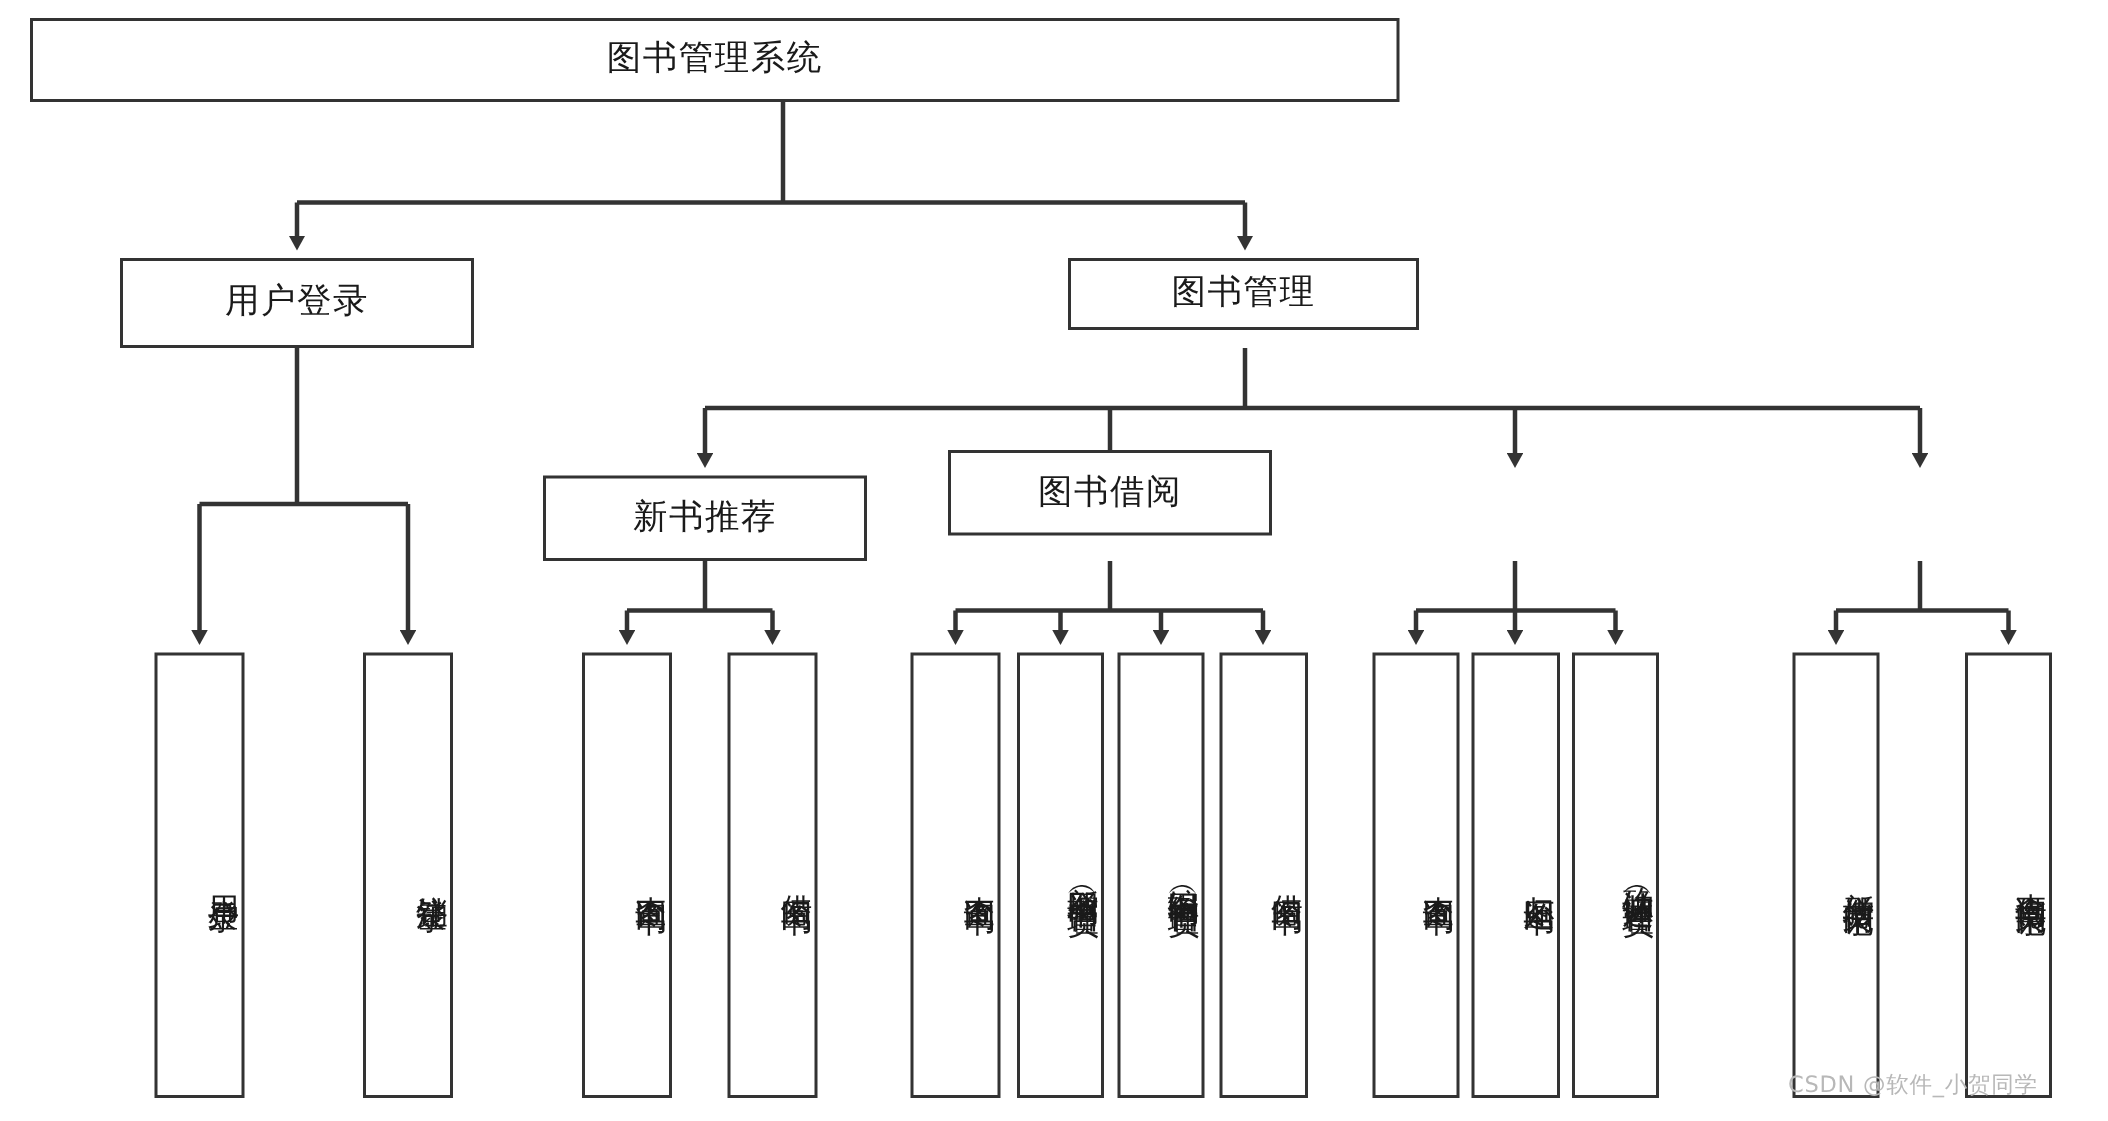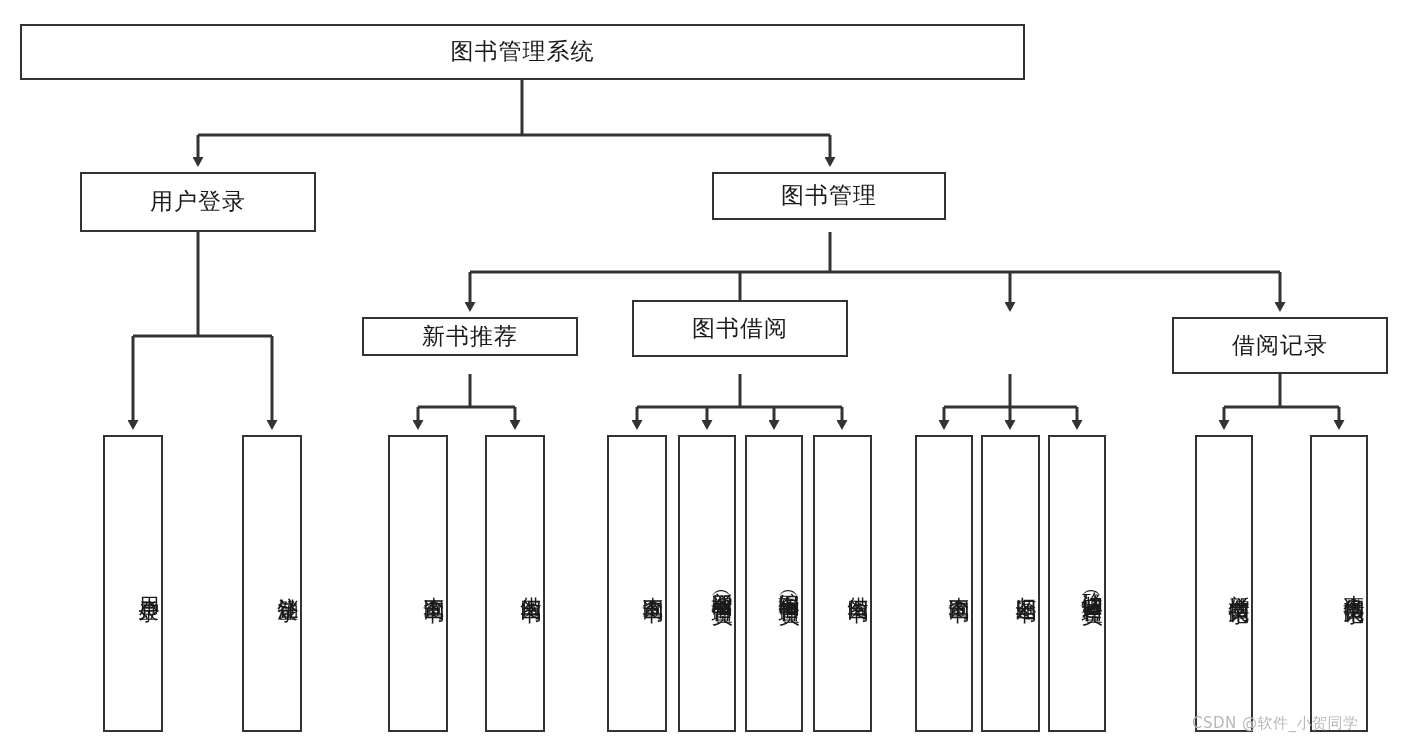--- a/index.html
+++ b/index.html
@@ -122,28 +122,27 @@
     </g>
 
     <g stroke="#333333" stroke-width="3" fill="none">
       <path d="M1280,374 L1280,407"></path>
       <path d="M1224,407 L1339,407"></path>
       <path d="M1224,407 L1224,421" marker-end="url(#arrow)"></path>
       <path d="M1339,407 L1339,421" marker-end="url(#arrow)"></path>
     </g>
   </svg>
 
-  <div class="node node-h node-root" style="left: 20px; top: 24px; width: 1005px; height: 56px;">图书管理系统</div>
+  <div class="node node-h node-root" style="left: 20px; top: 12px; width: 913px; height: 56px;">图书管理系统</div>
 
   <div class="node node-h" style="left: 80px; top: 172px; width: 236px; height: 60px;">用户登录</div>
   <div class="node node-h" style="left: 712px; top: 172px; width: 234px; height: 48px;">图书管理</div>
 
-  <div class="node node-h" style="left: 362px; top: 317px; width: 216px; height: 39px;">新书推荐</div>
+  <div class="node node-h" style="left: 362px; top: 317px; width: 216px; height: 57px;">新书推荐</div>
   <div class="node node-h" style="left: 632px; top: 300px; width: 216px; height: 57px;">图书借阅</div>
-  <div class="node node-h" style="left: 1172px; top: 317px; width: 216px; height: 57px;">借阅记录</div>
 
   <div class="node node-v" style="left: 103px; top: 435px; width: 60px; height: 297px;">用户登录</div>
   <div class="node node-v" style="left: 242px; top: 435px; width: 60px; height: 297px;">注销登录</div>
   <div class="node node-v" style="left: 388px; top: 435px; width: 60px; height: 297px;">查询图书</div>
   <div class="node node-v" style="left: 485px; top: 435px; width: 60px; height: 297px;">借阅图书</div>
   <div class="node node-v" style="left: 607px; top: 435px; width: 60px; height: 297px;">查询图书</div>
   <div class="node node-v" style="left: 678px; top: 435px; width: 58px; height: 297px;">新增图书（管理员）</div>
   <div class="node node-v" style="left: 745px; top: 435px; width: 58px; height: 297px;">编辑图书（管理员）</div>
   <div class="node node-v" style="left: 813px; top: 435px; width: 59px; height: 297px;">借阅图书</div>
   <div class="node node-v" style="left: 915px; top: 435px; width: 58px; height: 297px;">查询图书</div>

